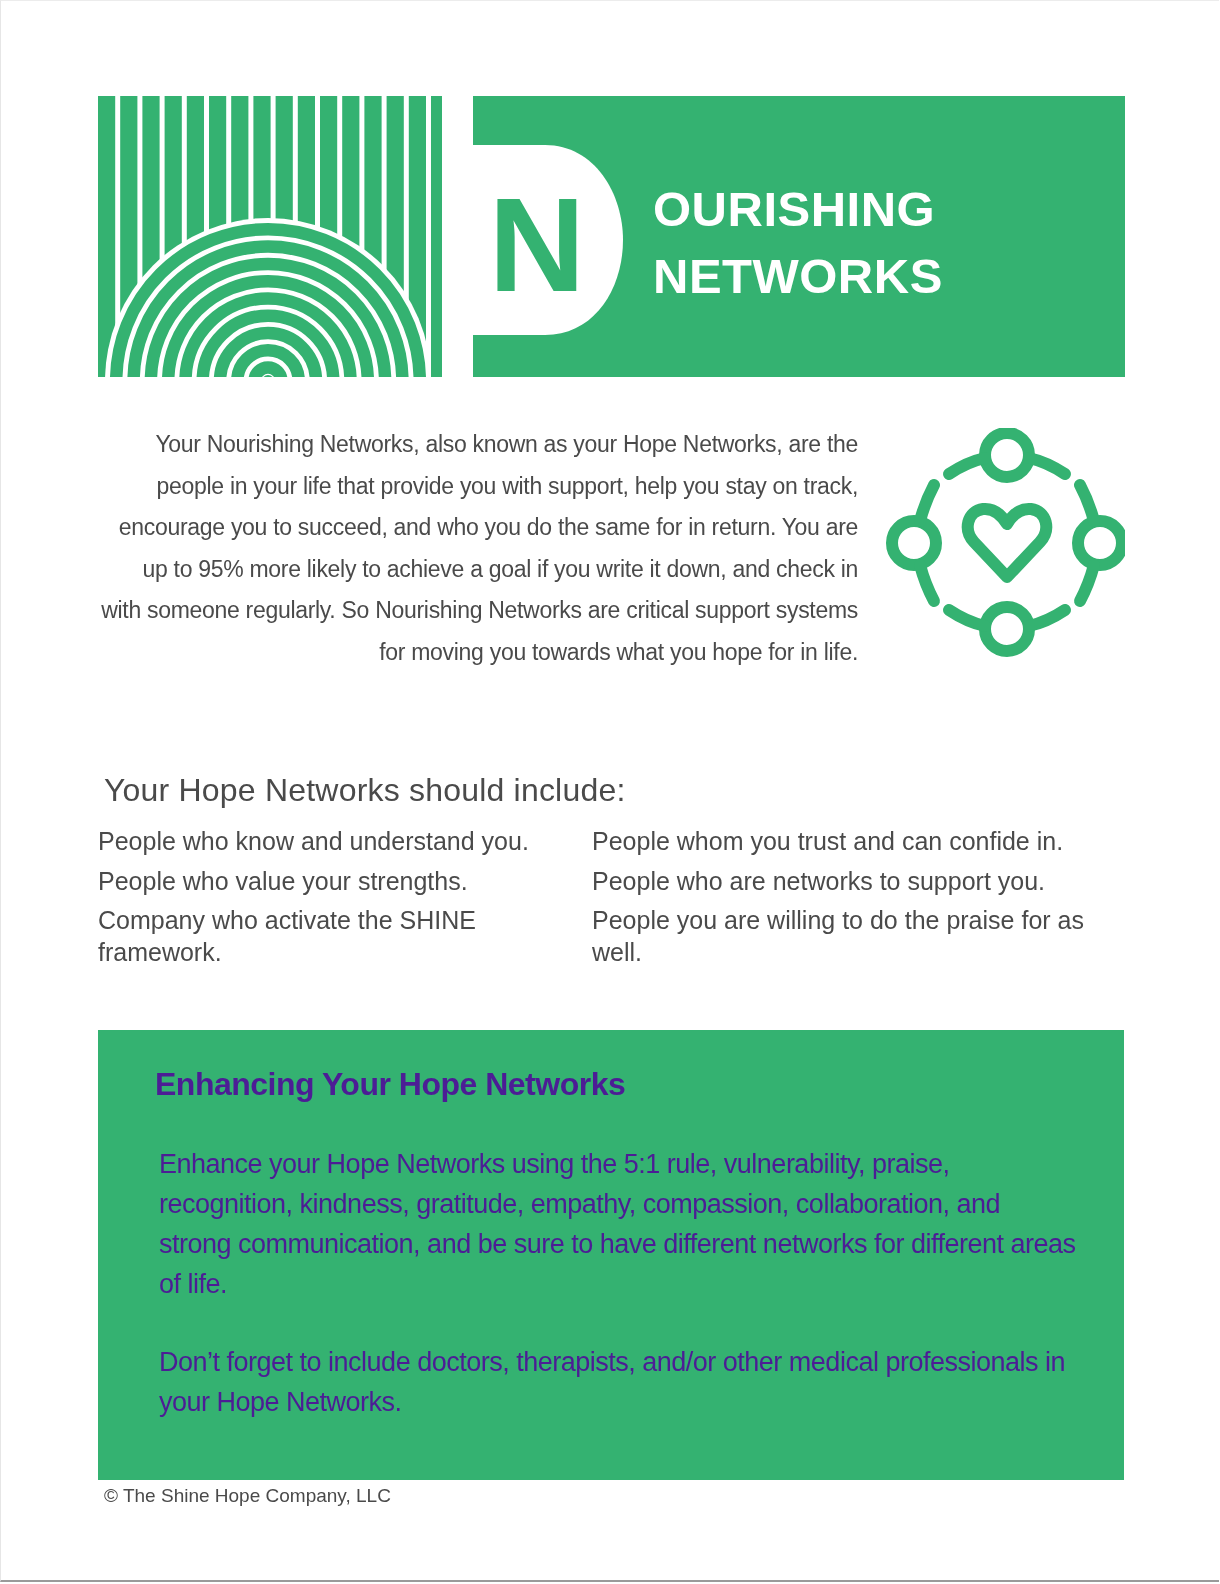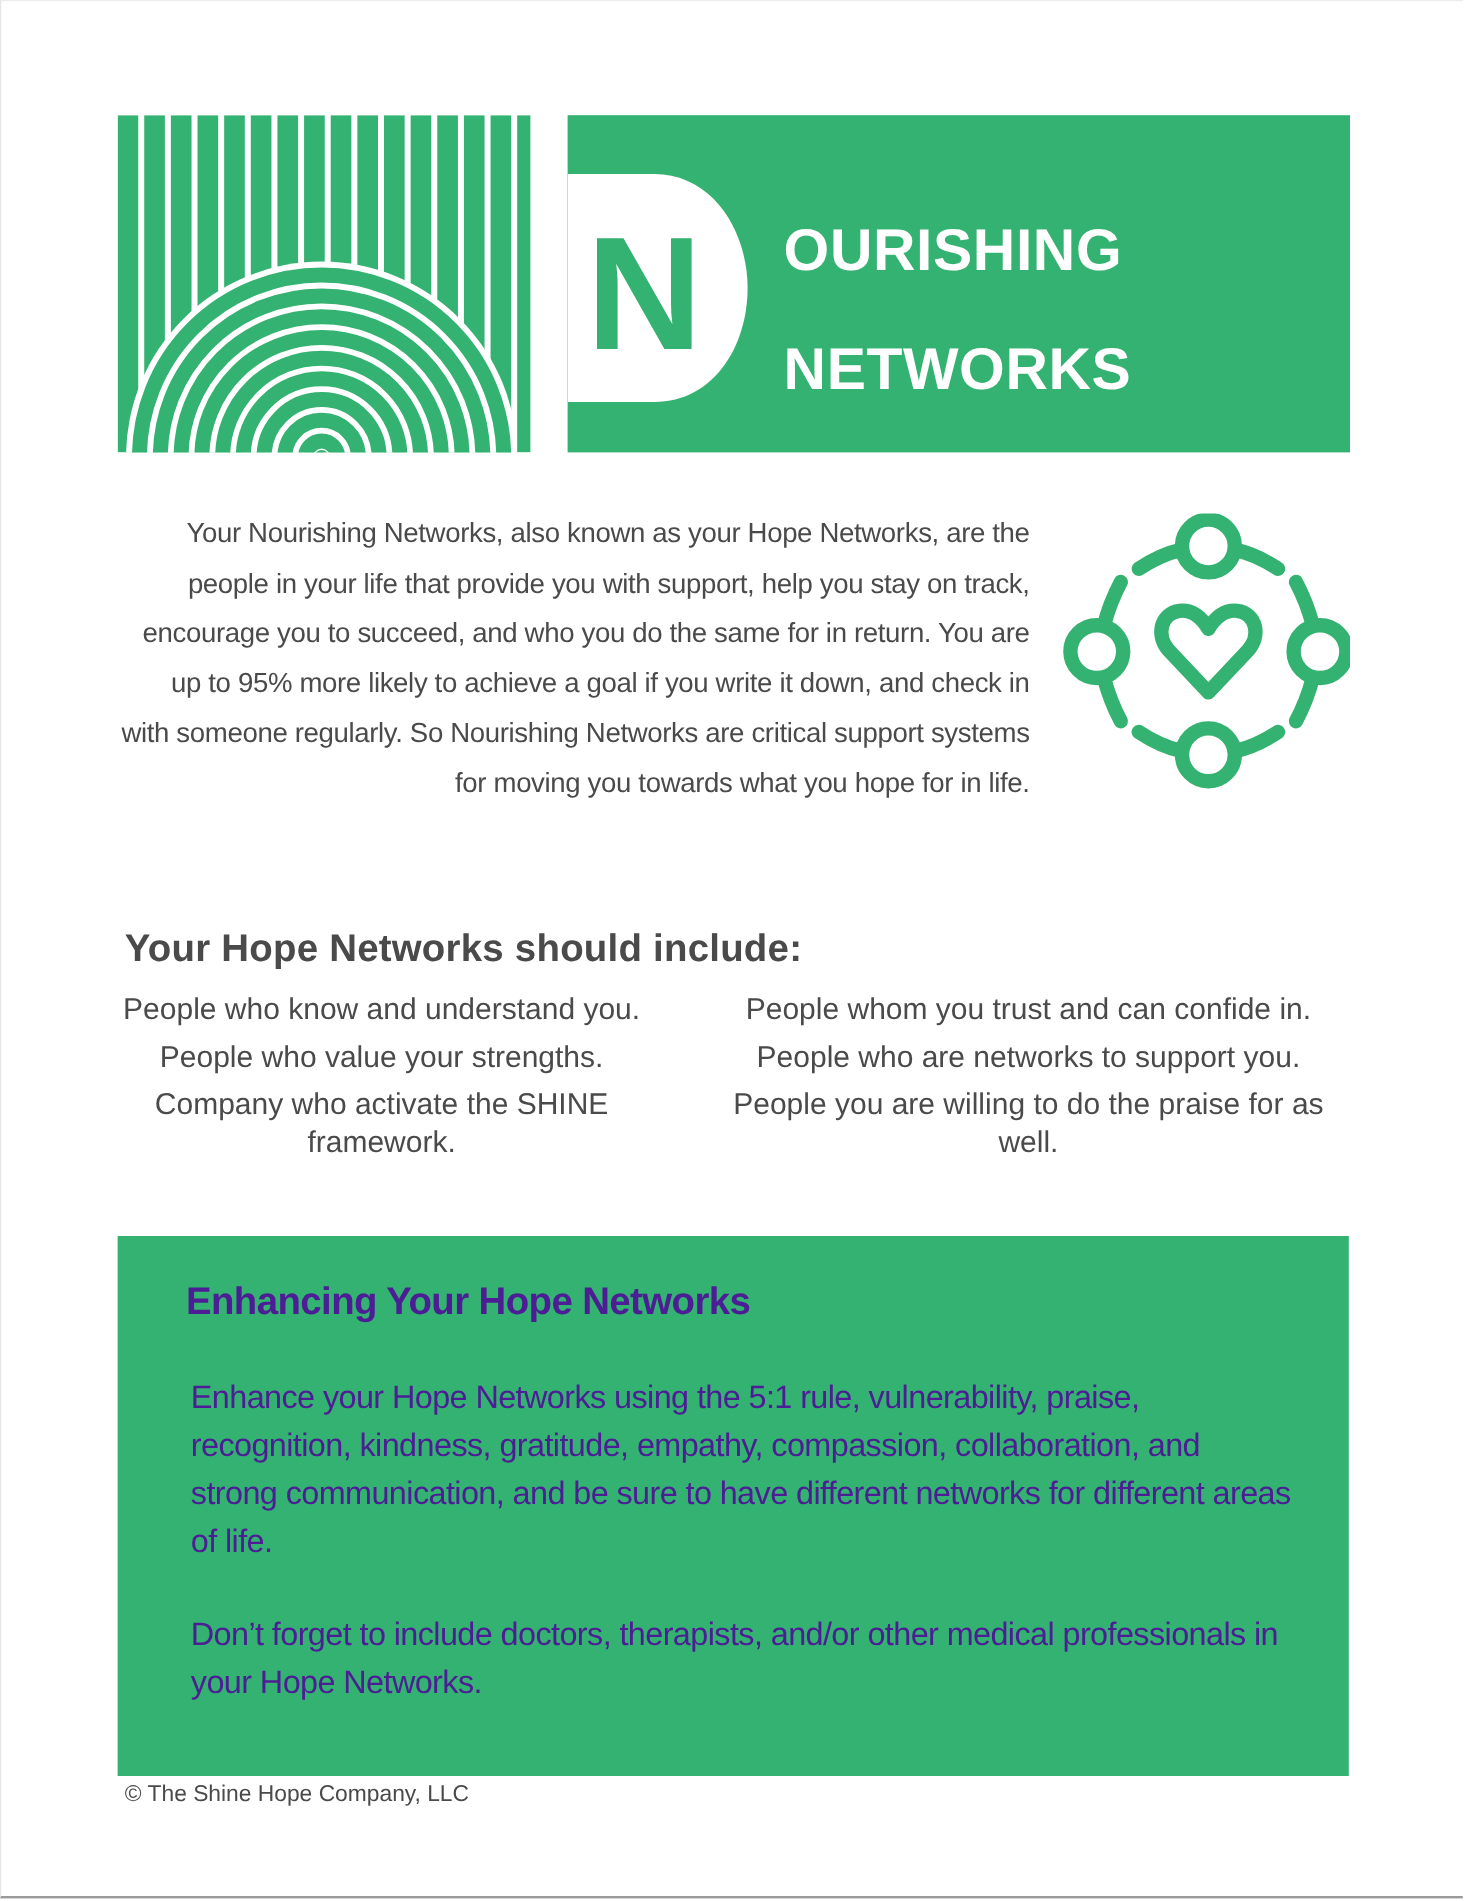--- a/index.html
+++ b/index.html
@@ -34,47 +34,46 @@
       position: absolute; left: 180px;
       font-family: "Liberation Sans", sans-serif;
       font-weight: bold;
       color: #ffffff;
       font-size: 49px;
       line-height: 62px;
       letter-spacing: 0.5px;
       white-space: nowrap;
     }
     .title-line.l1 { top: 82px; }
-    .title-line.l2 { top: 149px; margin-top: 32px; }
+    .title-line.l2 { top: 149px; }
     .intro {
       position: absolute; left: 98px; top: 424px;
       width: 760px;
       font-size: 23px;
       line-height: 41.6px;
       color: #4a4a4a;
       letter-spacing: -0.3px;
       margin: 0;
       text-align: right;
     }
     .hub-icon {
       position: absolute; left: 885px; top: 428px;
       width: 240px; height: 235px;
     }
     .section-heading {
       position: absolute; left: 104px; top: 772px;
-      font-size: 32px; font-weight: bold;
+      font-size: 32px; font-weight: normal;
       color: #4a4a4a; margin: 0;
       letter-spacing: 0.2px;
     }
     .list-col {
       position: absolute; top: 826px;
       list-style: none; margin: 0; padding: 0;
       font-size: 25px; line-height: 31.5px;
       color: #4a4a4a;
-      text-align: center;
     }
     .list-col.left { left: 98px; width: 440px; }
     .list-col.right { left: 592px; width: 530px; }
     .list-col li { margin: 0 0 8px 0; }
     .callout {
       position: absolute; left: 98px; top: 1030px;
       width: 1026px; height: 450px;
       background: var(--accent);
       color: #4c1d95;
     }

